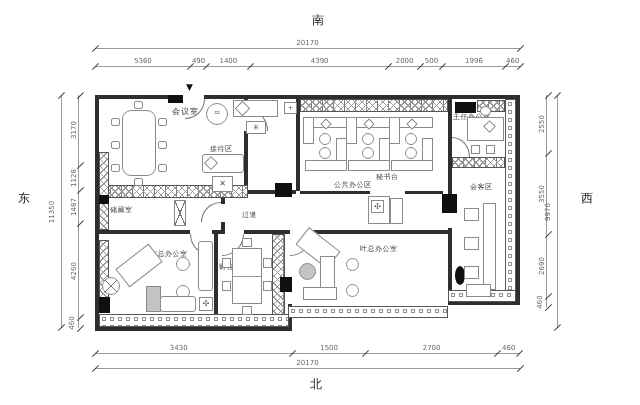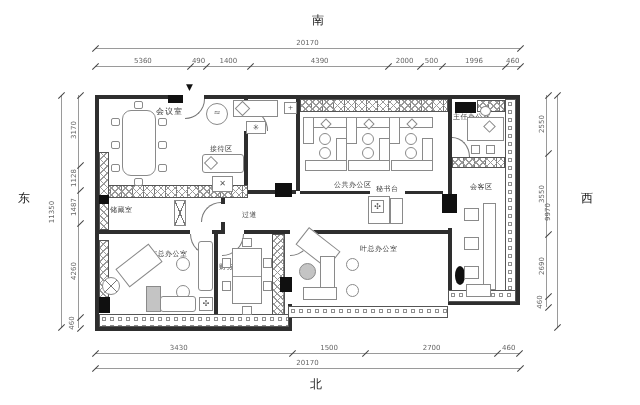--- a/index.html
+++ b/index.html
@@ -195,21 +195,21 @@
   <div class="blk round" style="left:455px;top:266px;width:10px;height:19px"></div>
 
   <div class="arc se" style="left:185px;top:99px;width:20px;height:20px"></div>
   <div class="arc ne" style="left:248px;top:109px;width:20px;height:22px"></div>
   <div class="arc nw" style="left:201px;top:202px;width:20px;height:20px"></div>
   <div class="arc sw" style="left:190px;top:234px;width:22px;height:22px"></div>
   <div class="arc se" style="left:222px;top:234px;width:22px;height:22px"></div>
   <div class="arc se" style="left:290px;top:234px;width:22px;height:22px"></div>
   <div class="arc ne" style="left:452px;top:137px;width:18px;height:20px"></div>
 
-  <div class="lbl" style="left:156px;top:106px">会议室</div>
+  <div class="lbl" style="left:172px;top:106px">会议室</div>
   <div class="fur r9" style="left:122px;top:110px;width:34px;height:66px"></div>
   <div class="fur" style="left:111px;top:118px;width:9px;height:8px;border-radius:2px"></div>
   <div class="fur" style="left:111px;top:141px;width:9px;height:8px;border-radius:2px"></div>
   <div class="fur" style="left:111px;top:164px;width:9px;height:8px;border-radius:2px"></div>
   <div class="fur" style="left:158px;top:118px;width:9px;height:8px;border-radius:2px"></div>
   <div class="fur" style="left:158px;top:141px;width:9px;height:8px;border-radius:2px"></div>
   <div class="fur" style="left:158px;top:164px;width:9px;height:8px;border-radius:2px"></div>
   <div class="fur" style="left:134px;top:101px;width:9px;height:8px;border-radius:2px"></div>
   <div class="fur" style="left:134px;top:178px;width:9px;height:8px;border-radius:2px"></div>
 
@@ -246,21 +246,21 @@
   <div class="fur" style="left:379px;top:138px;width:11px;height:23px"></div>
 
   <div class="fur" style="left:389px;top:117px;width:44px;height:11px"></div>
   <div class="fur" style="left:389px;top:117px;width:11px;height:27px"></div>
   <div class="fur" style="left:408px;top:120px;width:8px;height:8px;transform:rotate(45deg)"></div>
   <div class="fur round" style="left:405px;top:133px;width:12px;height:12px"></div>
   <div class="fur round" style="left:405px;top:147px;width:12px;height:12px"></div>
   <div class="fur" style="left:391px;top:160px;width:42px;height:11px"></div>
   <div class="fur" style="left:422px;top:138px;width:11px;height:23px"></div>
 
-  <div class="lbl sm" style="left:376px;top:184px">秘书台</div>
+  <div class="lbl sm" style="left:376px;top:172px">秘书台</div>
   <div class="fur" style="left:368px;top:196px;width:22px;height:28px"></div>
   <div class="fur" style="left:371px;top:200px;width:13px;height:13px"></div>
   <div class="glyph" style="left:371px;top:203px;width:13px">✣</div>
   <div class="fur" style="left:390px;top:198px;width:13px;height:26px"></div>
 
   <div class="lbl sm" style="left:453px;top:112px">主任办公室</div>
   <div class="fur round" style="left:480px;top:106px;width:11px;height:10px"></div>
   <div class="fur" style="left:467px;top:117px;width:37px;height:24px"></div>
   <div class="fur" style="left:485px;top:122px;width:9px;height:9px;transform:rotate(45deg)"></div>
   <div class="fur" style="left:471px;top:145px;width:9px;height:9px"></div>

